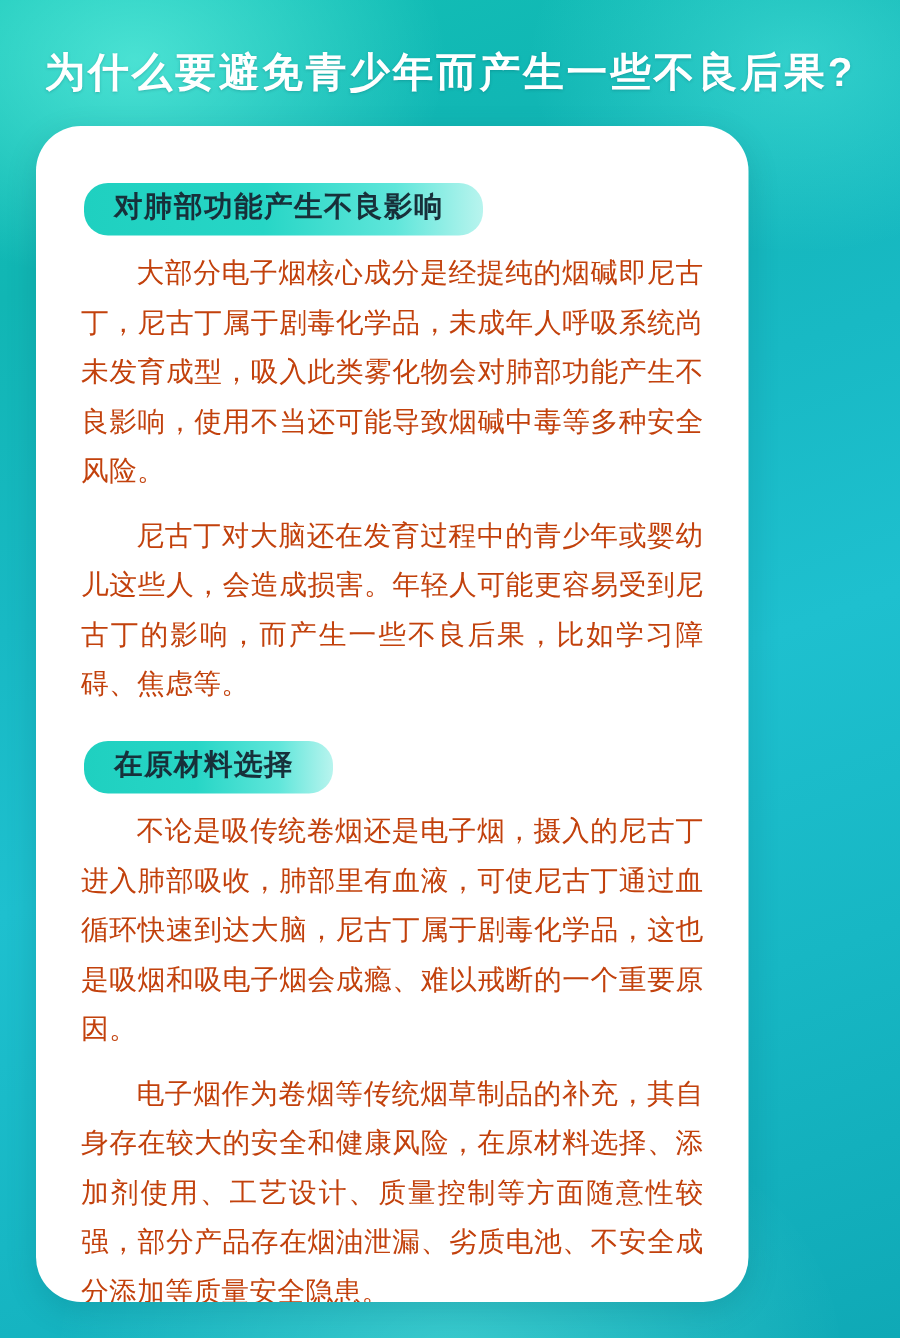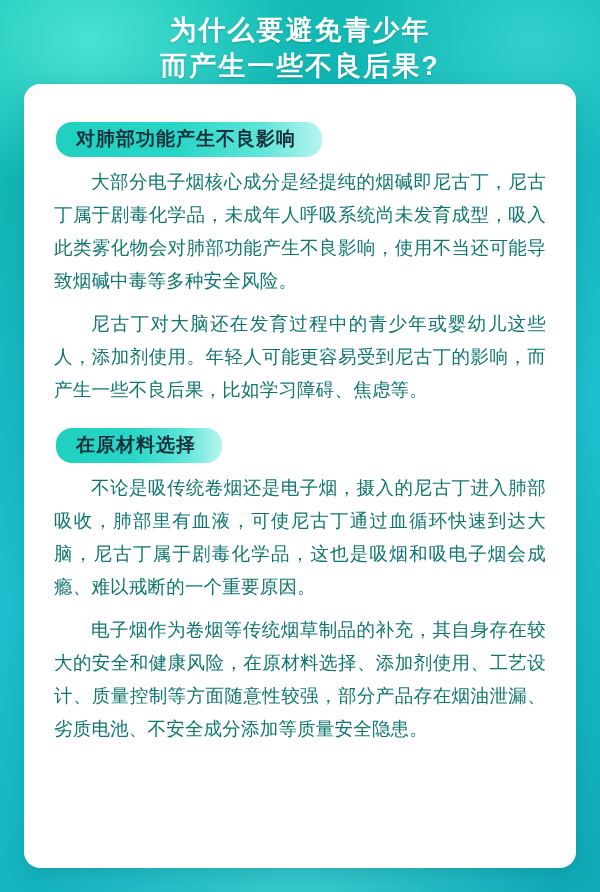--- a/index.html
+++ b/index.html
@@ -38,41 +38,41 @@
   }
   .glow-c {
     width: 520px; height: 360px;
     left: 40px; bottom: -190px;
     background: radial-gradient(ellipse at center, rgba(130,255,240,0.35) 0%, rgba(130,255,240,0.0) 72%);
   }
   .header {
     position: relative;
     height: 96px;
     display: flex;
-    flex-direction: column;
+    flex-direction: row;
     align-items: center;
     justify-content: center;
     z-index: 4;
   }
   .header .title-line {
     color: #ffffff;
     font-size: 27px;
     font-weight: bold;
     letter-spacing: 2px;
     line-height: 36px;
     text-shadow: 0 1px 2px rgba(0,70,80,0.25);
   }
   .card {
     position: absolute;
     left: 24px;
     top: 84px;
-    width: 552px;
+    width: 475px;
     height: 784px;
     background: #ffffff;
-    border-radius: 16px;
+    border-radius: 30px;
     box-shadow: 0 6px 20px rgba(0,80,90,0.18);
     z-index: 3;
     box-sizing: border-box;
     padding: 26px 24px 20px 24px;
     overflow: hidden;
   }
   .section {
     margin-bottom: 6px;
   }
   .pill {
@@ -81,21 +81,21 @@
     color: #17303a;
     font-size: 19px;
     font-weight: bold;
     letter-spacing: 1px;
     padding: 6px 26px 7px 20px;
     border-radius: 16px 16px 16px 16px;
     margin: 12px 0 6px 8px;
     line-height: 22px;
   }
   .para {
-    color: #0f766e;
+    color: #c2410c;
     font-size: 18.5px;
     line-height: 33px;
     text-align: justify;
     text-indent: 2em;
     margin: 2px 6px 10px 6px;
     letter-spacing: 0.2px;
   }
 </style>
 </head>
 <body>
@@ -111,21 +111,21 @@
   </div>
 
   <div class="card">
 
     <div class="section">
       <div class="pill">对肺部功能产生不良影响</div>
       <div class="para">大部分电子烟核心成分是经提纯的烟碱即尼古丁，尼古丁属于剧毒化学品，未成年人呼吸系统尚未发育成型，吸入此类雾化物会对肺部功能产生不良影响，使用不当还可能导致烟碱中毒等多种安全风险。</div>
     </div>
 
     <div class="section">
-      <div class="para">尼古丁对大脑还在发育过程中的青少年或婴幼儿这些人，添加剂使用。年轻人可能更容易受到尼古丁的影响，而产生一些不良后果，比如学习障碍、焦虑等。</div>
+      <div class="para">尼古丁对大脑还在发育过程中的青少年或婴幼儿这些人，会造成损害。年轻人可能更容易受到尼古丁的影响，而产生一些不良后果，比如学习障碍、焦虑等。</div>
     </div>
 
     <div class="section">
       <div class="pill">在原材料选择</div>
       <div class="para">不论是吸传统卷烟还是电子烟，摄入的尼古丁进入肺部吸收，肺部里有血液，可使尼古丁通过血循环快速到达大脑，尼古丁属于剧毒化学品，这也是吸烟和吸电子烟会成瘾、难以戒断的一个重要原因。</div>
     </div>
 
 
     <div class="section">
       <div class="para">电子烟作为卷烟等传统烟草制品的补充，其自身存在较大的安全和健康风险，在原材料选择、添加剂使用、工艺设计、质量控制等方面随意性较强，部分产品存在烟油泄漏、劣质电池、不安全成分添加等质量安全隐患。</div>

